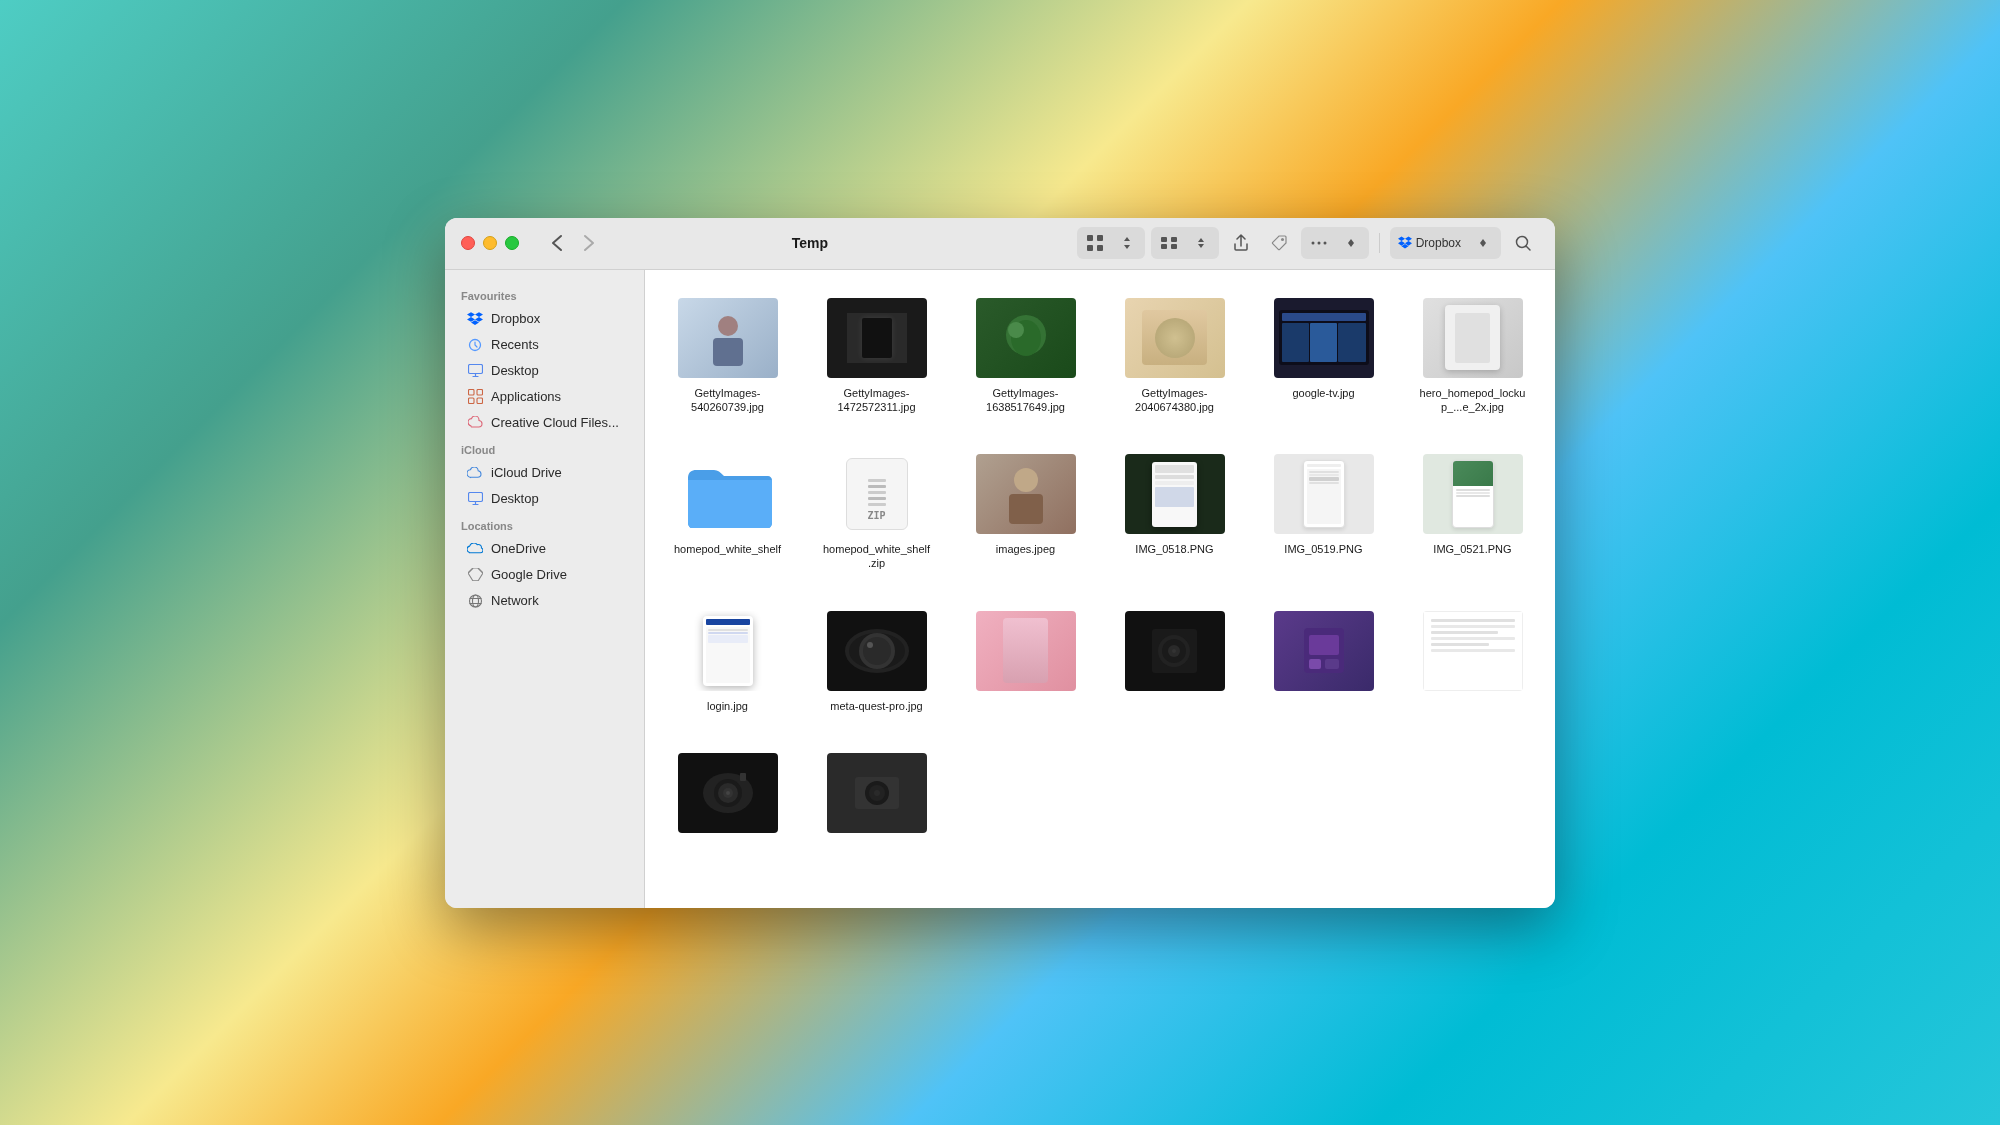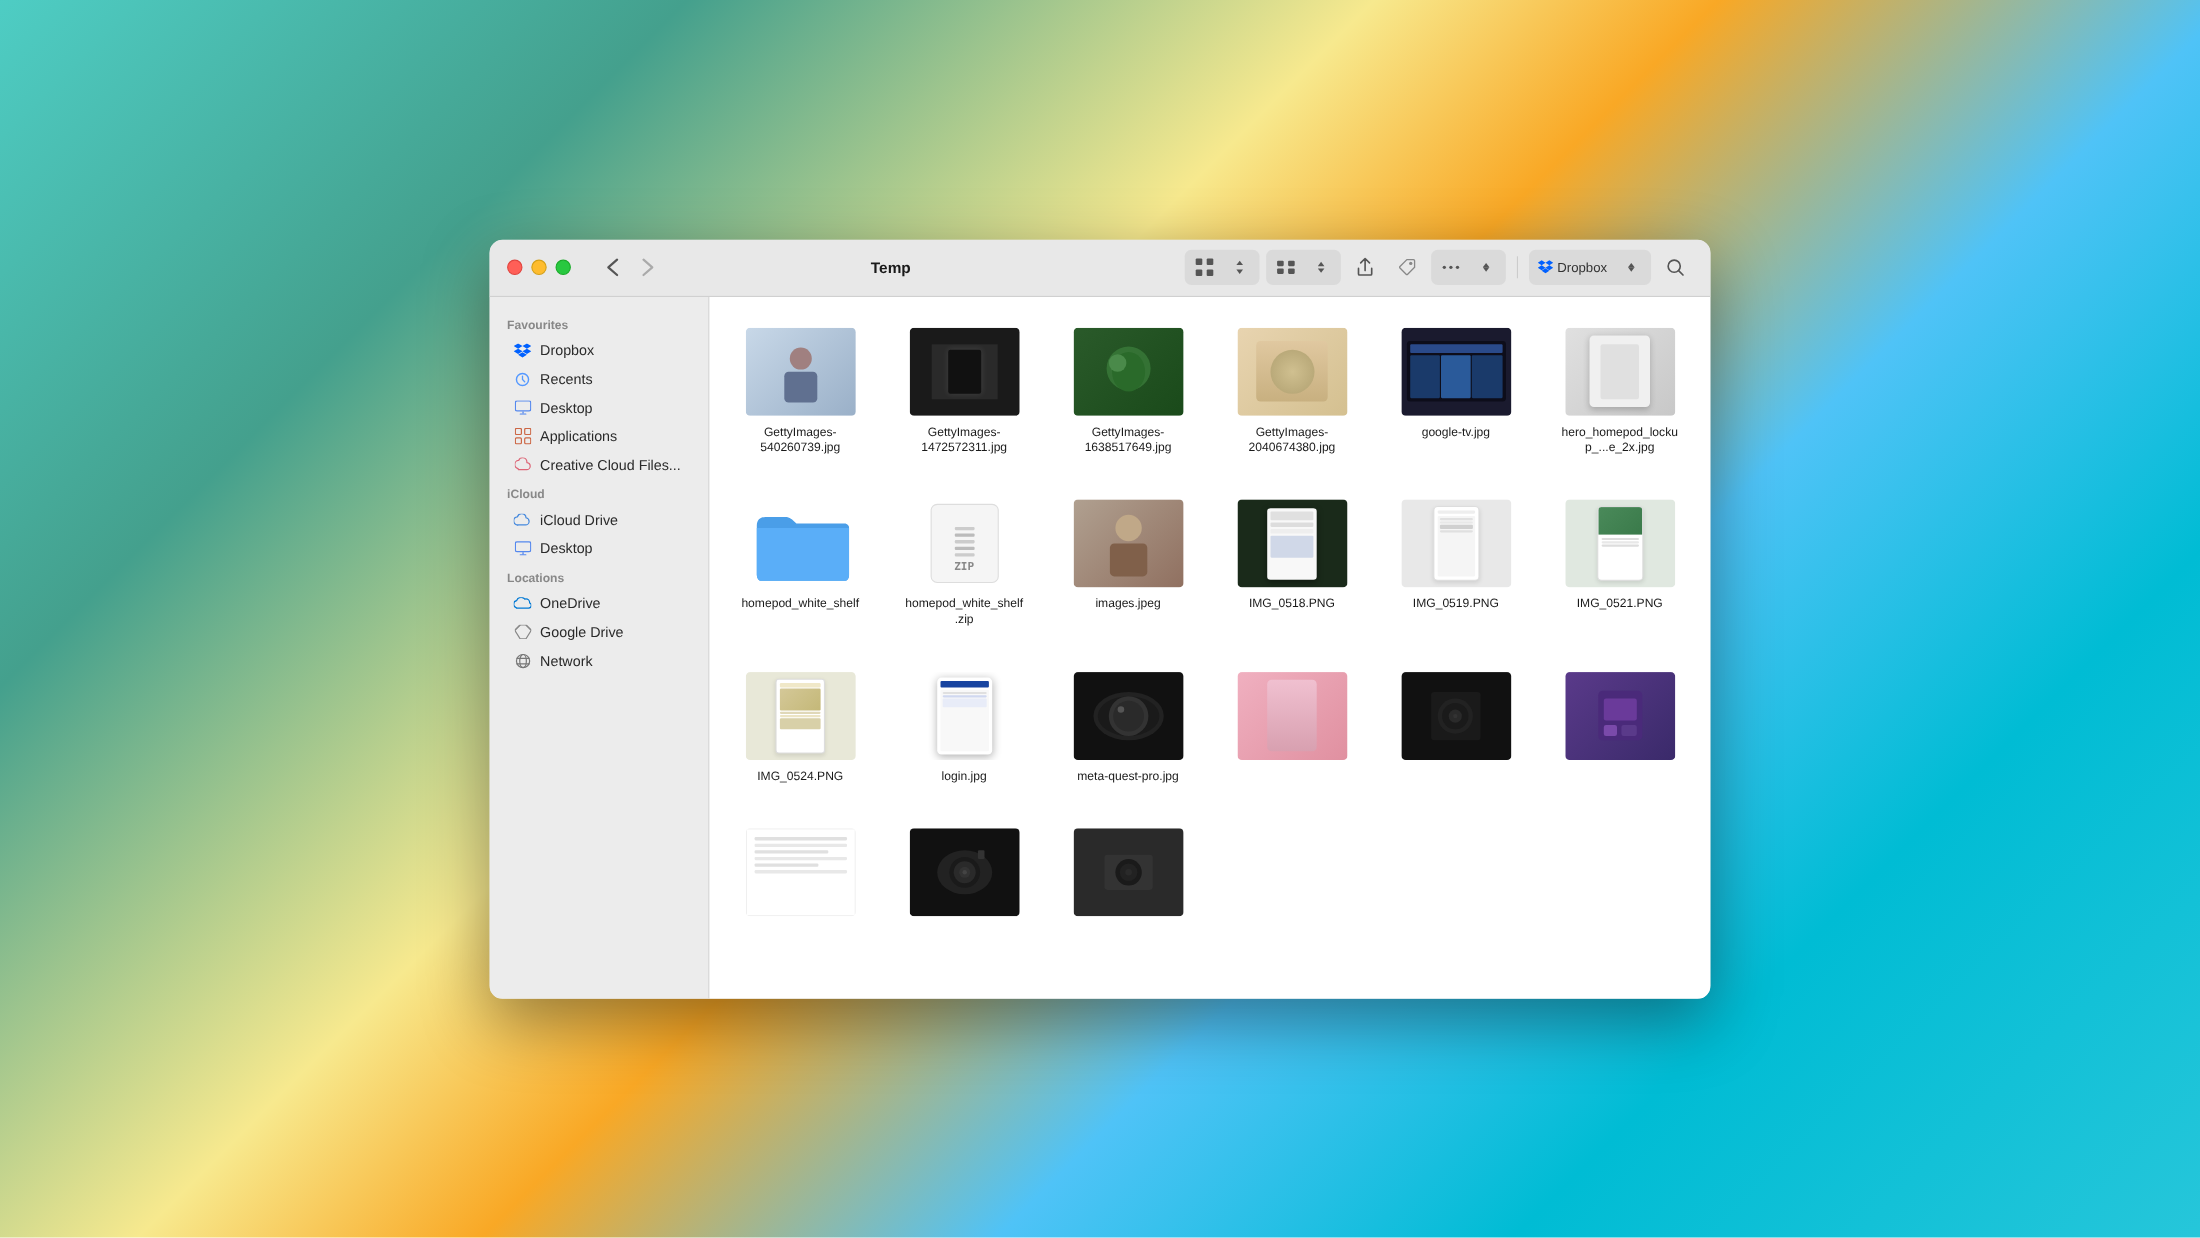--- a/index.html
+++ b/index.html
@@ -601,34 +601,20 @@
                   <div style="height:2px;background:#ddd;border-radius:1px;"></div>
                   <div style="height:2px;background:#e8e8e8;border-radius:1px;"></div>
                   <div style="height:2px;background:#ddd;border-radius:1px;"></div>
                 </div>
               </div>
             </div>
           </div>
           <span class="file-name">IMG_0521.PNG</span>
         </div>
 
-        <div class="file-item">
-          <div class="file-thumb">
-            <div style="width:100%;height:100%;background:#e8e8d8;display:flex;align-items:center;justify-content:center;">
-              <div style="width:45px;height:68px;background:#fff;border-radius:3px;border:1px solid #ddd;padding:3px;display:flex;flex-direction:column;gap:1px;box-shadow:0 2px 4px rgba(0,0,0,0.1);">
-                <div style="height:4px;background:#f0e8c8;border-radius:1px;"></div>
-                <div style="height:20px;background:linear-gradient(135deg,#d4c898,#c4b878);border-radius:1px;"></div>
-                <div style="height:2px;background:#e0d8b8;border-radius:1px;"></div>
-                <div style="height:2px;background:#ece4c4;border-radius:1px;"></div>
-                <div style="height:10px;background:#d8d0a8;border-radius:1px;"></div>
-              </div>
-            </div>
-          </div>
-          <span class="file-name">IMG_0524.PNG</span>
-        </div>
 
         <div class="file-item">
           <div class="file-thumb">
             <div style="width:100%;height:100%;background:linear-gradient(135deg,#1844a0,#1030708);display:flex;align-items:center;justify-content:center;">
               <div style="width:50px;height:70px;background:#fff;border-radius:4px;box-shadow:0 2px 8px rgba(0,0,0,0.3);padding:3px;display:flex;flex-direction:column;gap:2px;">
                 <div style="height:6px;background:#1844a0;border-radius:1px;"></div>
                 <div style="flex:1;background:#f8f8f8;border-radius:1px;padding:2px;display:flex;flex-direction:column;gap:1px;">
                   <div style="height:2px;background:#e0e0e0;border-radius:1px;"></div>
                   <div style="height:2px;background:#d0d8f0;border-radius:1px;"></div>
                   <div style="height:8px;background:#e8ecf8;border-radius:1px;"></div>

